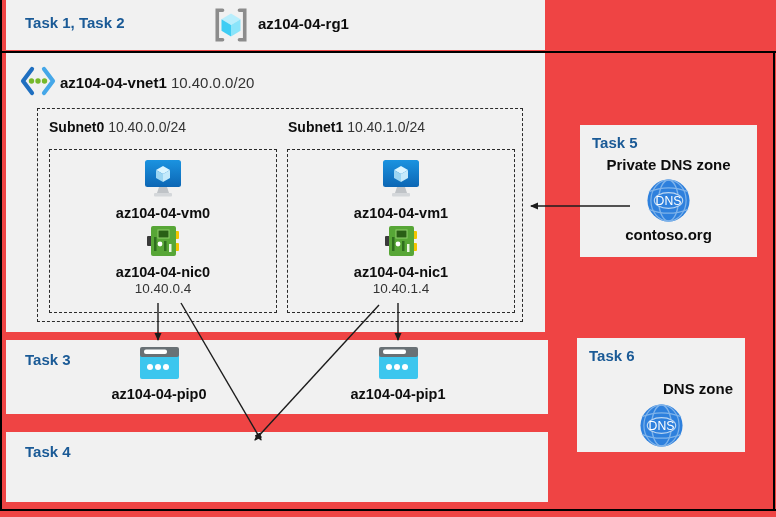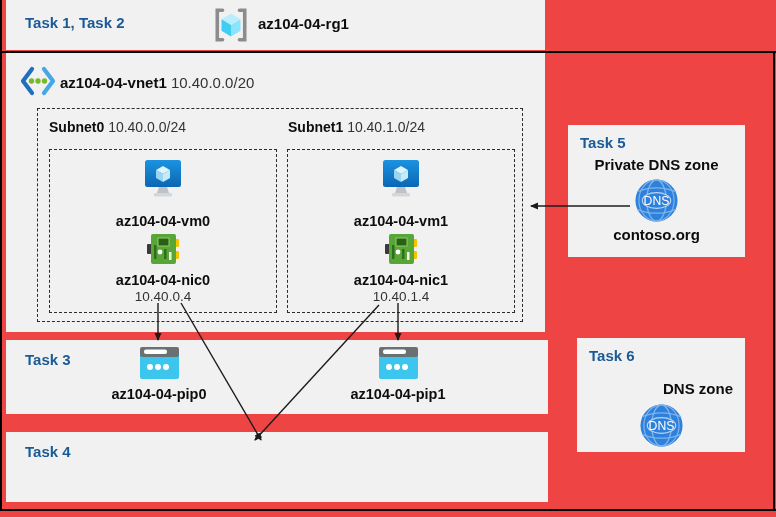--- a/index.html
+++ b/index.html
@@ -30,40 +30,40 @@
   .vnet-title { position:absolute; left:54px; top:21px; font-size:15px; }
   .vnet-title .cidr { font-weight:normal; color:#333; }
 
   .outer-dashed { position:absolute; left:31px; top:55px; width:486px; height:214px; border:1px dashed #2b2b2b; }
   .subnet-label { position:absolute; top:10px; font-size:14px; white-space:nowrap; }
   .subnet-label .cidr { font-weight:normal; color:#333; }
   .subnet-box { position:absolute; top:40px; width:228px; height:164px; border:1px dashed #2b2b2b;
                 display:flex; flex-direction:column; align-items:center; padding-top:8px; }
   .sb0 { left:11px; } .sb1 { left:249px; }
   .sl0 { left:11px; } .sl1 { left:250px; }
-  .subnet-box .vm-label  { margin-top:9px; }
+  .subnet-box .vm-label  { margin-top:1px; }
   .subnet-box .nic-icon  { margin-top:4px; }
   .subnet-box .nic-label { margin-top:3px; }
   .subnet-box .ip-label  { margin-top:1px; }
 
   
   .band-task3 { left:6px; top:340px; width:542px; height:74px; }
   .band-task3 .task-label { position:absolute; left:19px; top:11px; }
   .pip-group { position:absolute; top:7px; width:150px; display:flex; flex-direction:column; align-items:center; }
   .pip0 { left:78px; } .pip1 { left:317px; }
   .pip-group .bold-name { margin-top:3px; }
 
   
   .band-task4 { left:6px; top:432px; width:542px; height:70px; }
   .band-task4 .task-label { position:absolute; left:19px; top:11px; }
   .nsg-group { position:absolute; left:177px; top:10px; width:160px; display:flex; flex-direction:column; align-items:center; }
   .nsg-group .bold-name { margin-top:2px; }
 
   
-  .task5-box { left:568px; top:125px; width:177px; height:132px; display:flex; flex-direction:column; padding:9px 12px; }
+  .task5-box { left:580px; top:125px; width:177px; height:132px; display:flex; flex-direction:column; padding:9px 12px; }
   .task5-box .title { text-align:center; font-weight:bold; font-size:15px; color:#0d0d0d; margin-top:5px; }
   .task5-box .icon-row { display:flex; justify-content:center; margin-top:5px; }
   .task5-box .zone-name { text-align:center; font-weight:bold; font-size:15px; color:#0d0d0d; margin-top:3px; }
 
   
   .task6-box { left:577px; top:338px; width:168px; height:114px; display:flex; flex-direction:column; padding:9px 12px; }
   .task6-box .title { text-align:right; font-weight:bold; font-size:15px; color:#0d0d0d; margin-top:16px; }
   .task6-box .icon-row { display:flex; justify-content:center; margin-top:6px; }
 
   .arrows { position:absolute; left:0; top:0; width:776px; height:517px; pointer-events:none; z-index:5; }

